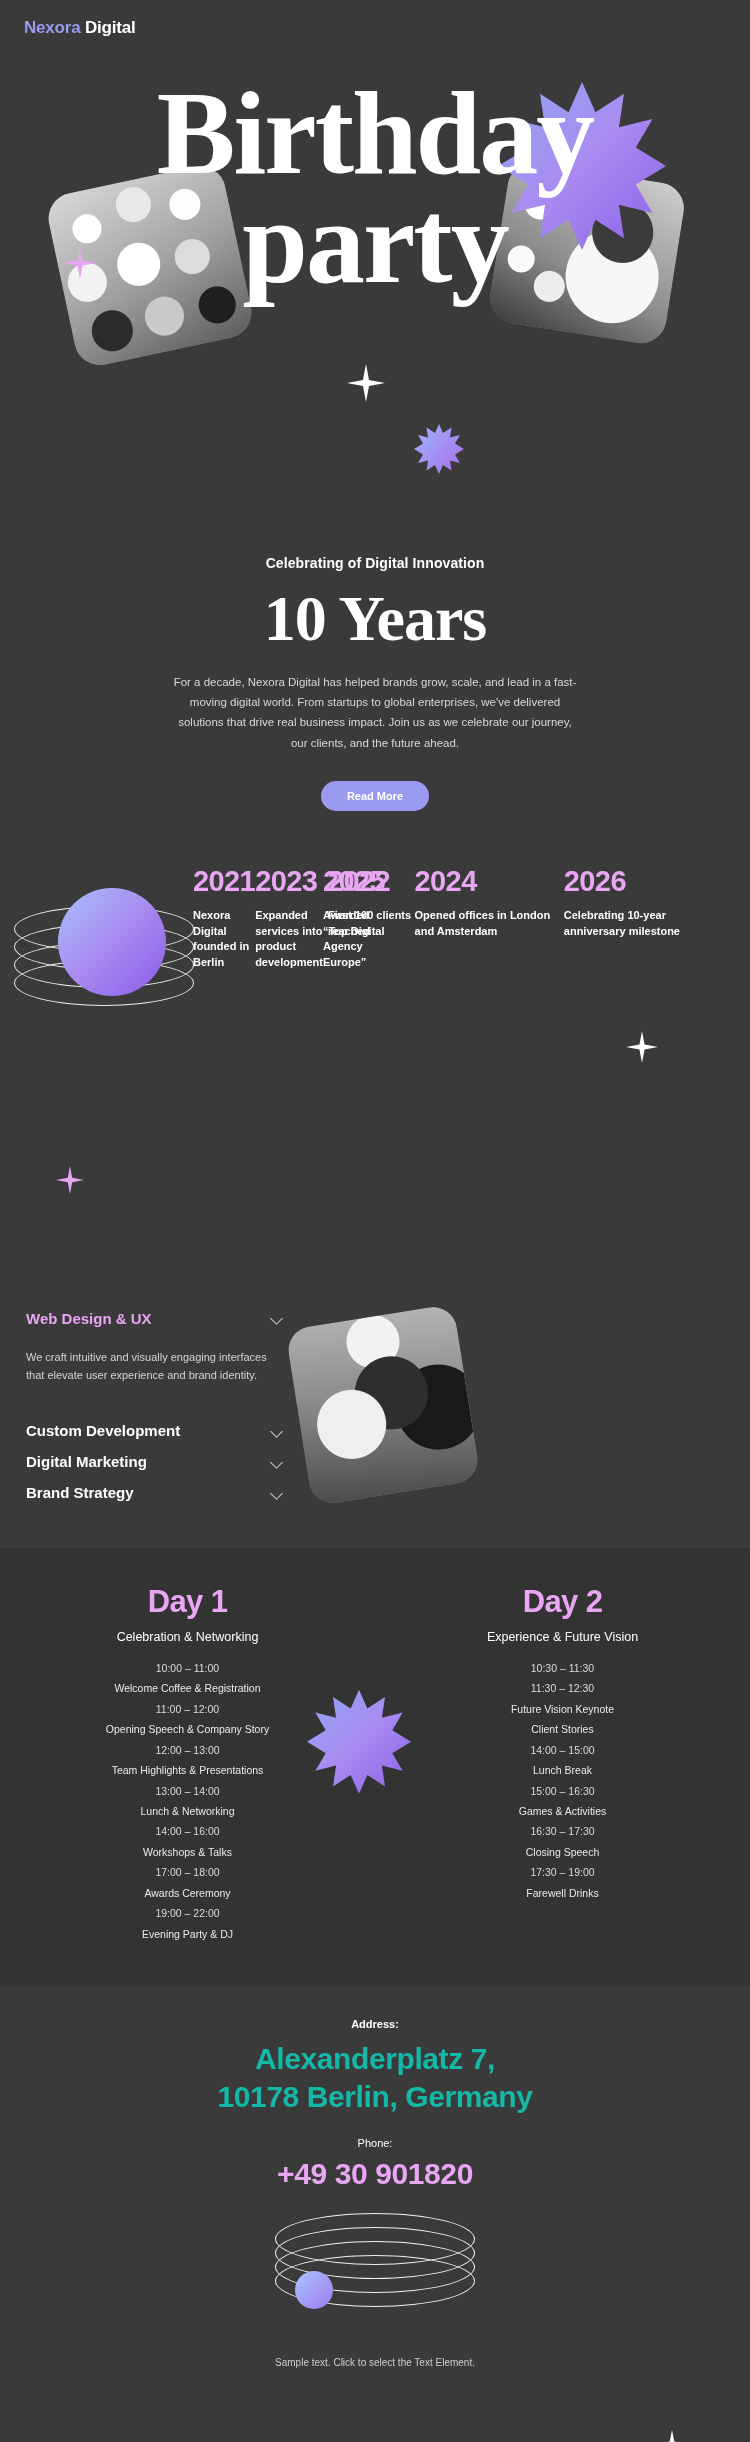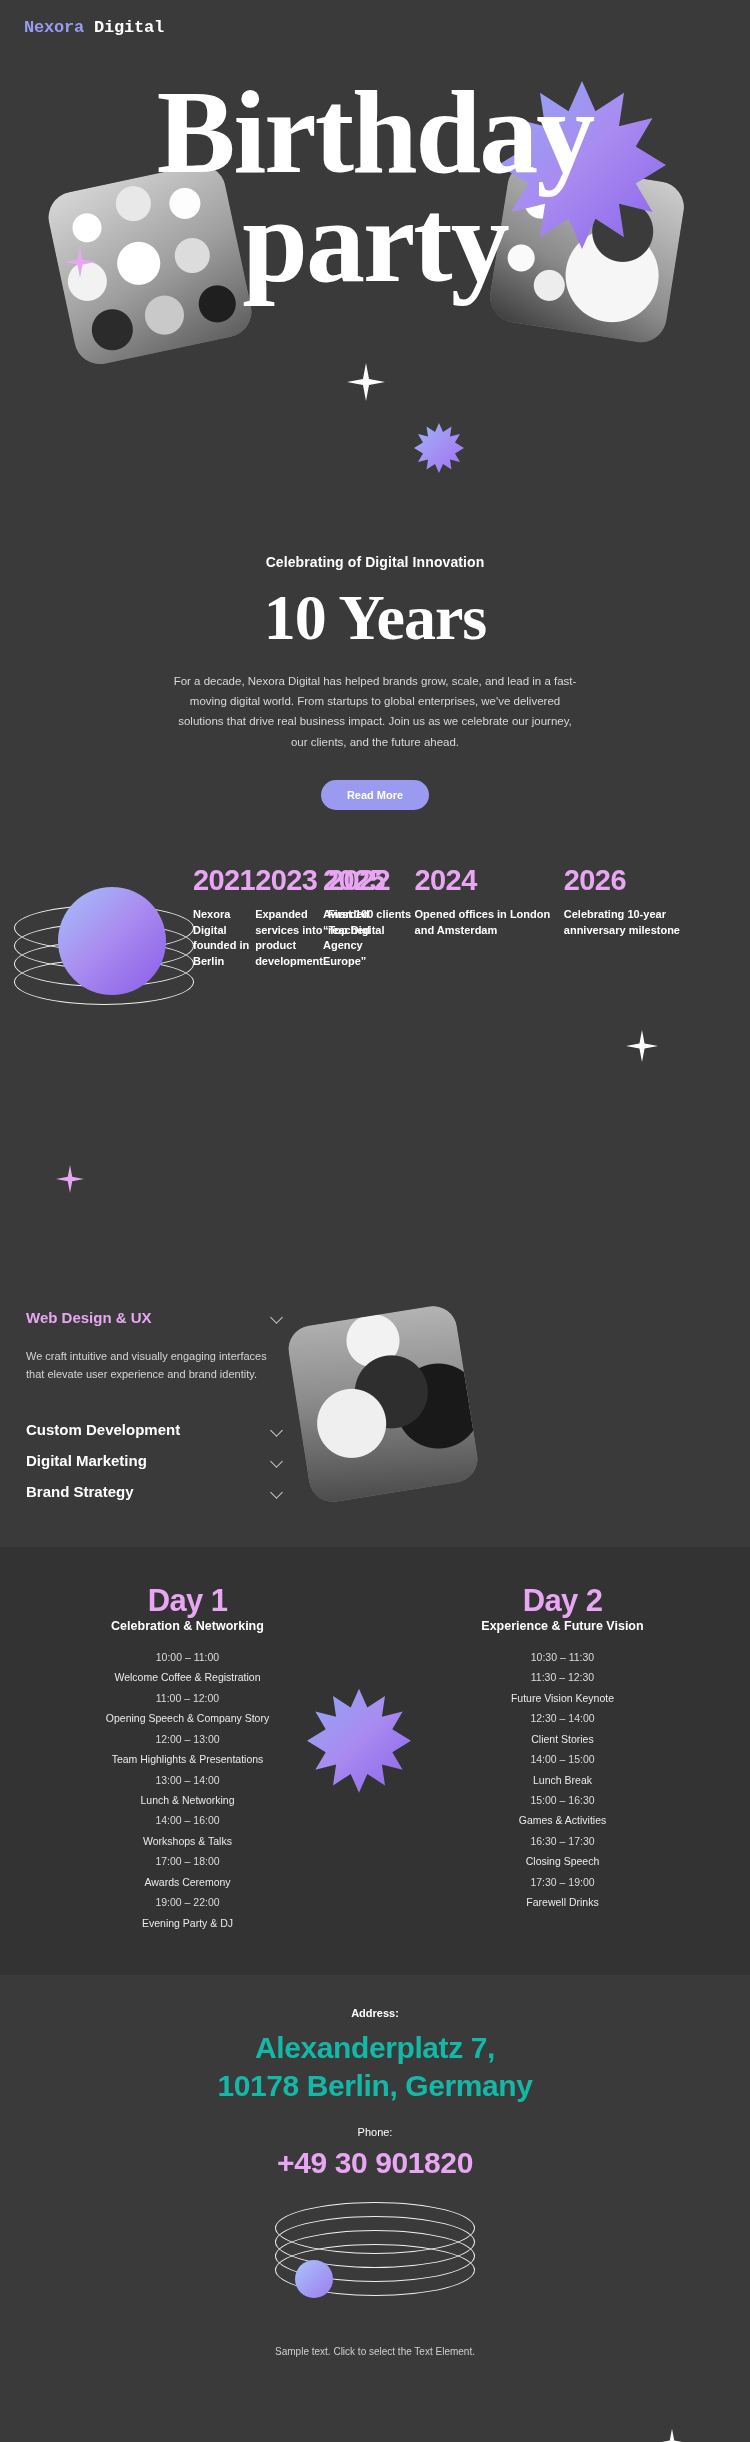--- a/index.html
+++ b/index.html
@@ -9,21 +9,21 @@
     font-family:"Liberation Sans", sans-serif;
     color:#ffffff;
     width:750px;
     height:2442px;
     overflow:hidden;
     position:relative;
   }
 
   
   .site-header { padding:18px 0 0 24px; position:relative; z-index:30; }
-  .logo { font-size:17px; font-weight:bold; letter-spacing:-0.2px;font-family:Liberation Mono, monospace; }
+  .logo { font-size:17px; font-weight:bold; letter-spacing:-0.2px; }
   .logo .logo-a { color:#9a9bf0; }
   .logo .logo-b { color:#ffffff; }
 
   
   .hero { position:relative; height:455px; width:658px; }
   .hero-title {
     position:absolute; top:42px; left:0; width:750px;
     text-align:center;
     font-family:"Liberation Serif", serif;
     font-weight:bold;
@@ -209,21 +209,21 @@
     position:relative;
     background:#333333;
     padding:36px 0 42px;
     margin-top:20px;
   }
   .sch-cols { display:flex; }
   .sch-col { width:375px; text-align:center; }
   .sch-day {
     font-size:31px; font-weight:bold; color:#e8a6f3; letter-spacing:-0.6px;
   }
-  .sch-sub { font-size:12.5px; font-weight:bold; }
+  .sch-sub { font-size:12.5px; font-weight:normal; margin-top:10px; }
   .sch-list { margin-top:14px; }
   .sch-time { font-size:10.5px; color:#dcdcdc; line-height:1.95; }
   .sch-label { font-size:10.5px; color:#eaeaea; line-height:1.95; }
 
   
   .footer { position:relative; text-align:center; padding-top:32px; }
   .ft-label { font-size:11px; font-weight:bold; color:#ffffff; }
   .ft-address {
     font-size:30px; font-weight:bold; color:#14b8a6;
     line-height:1.25; margin-top:10px; letter-spacing:-0.4px;
@@ -395,21 +395,20 @@
       </div>
     </div>
 
     <div class="sch-col">
       <div class="sch-day">Day 2</div>
       <div class="sch-sub">Experience &amp; Future Vision</div>
       <div class="sch-list">
         <div class="sch-time">10:30 – 11:30</div>
         <div class="sch-time">11:30 – 12:30</div>
         <div class="sch-label">Future Vision Keynote</div>
-        <div class="sch-time">12:30 – 14:00</div>
         <div class="sch-label">Client Stories</div>
         <div class="sch-time">14:00 – 15:00</div>
         <div class="sch-label">Lunch Break</div>
         <div class="sch-time">15:00 – 16:30</div>
         <div class="sch-label">Games &amp; Activities</div>
         <div class="sch-time">16:30 – 17:30</div>
         <div class="sch-label">Closing Speech</div>
         <div class="sch-time">17:30 – 19:00</div>
         <div class="sch-label">Farewell Drinks</div>
       </div>

